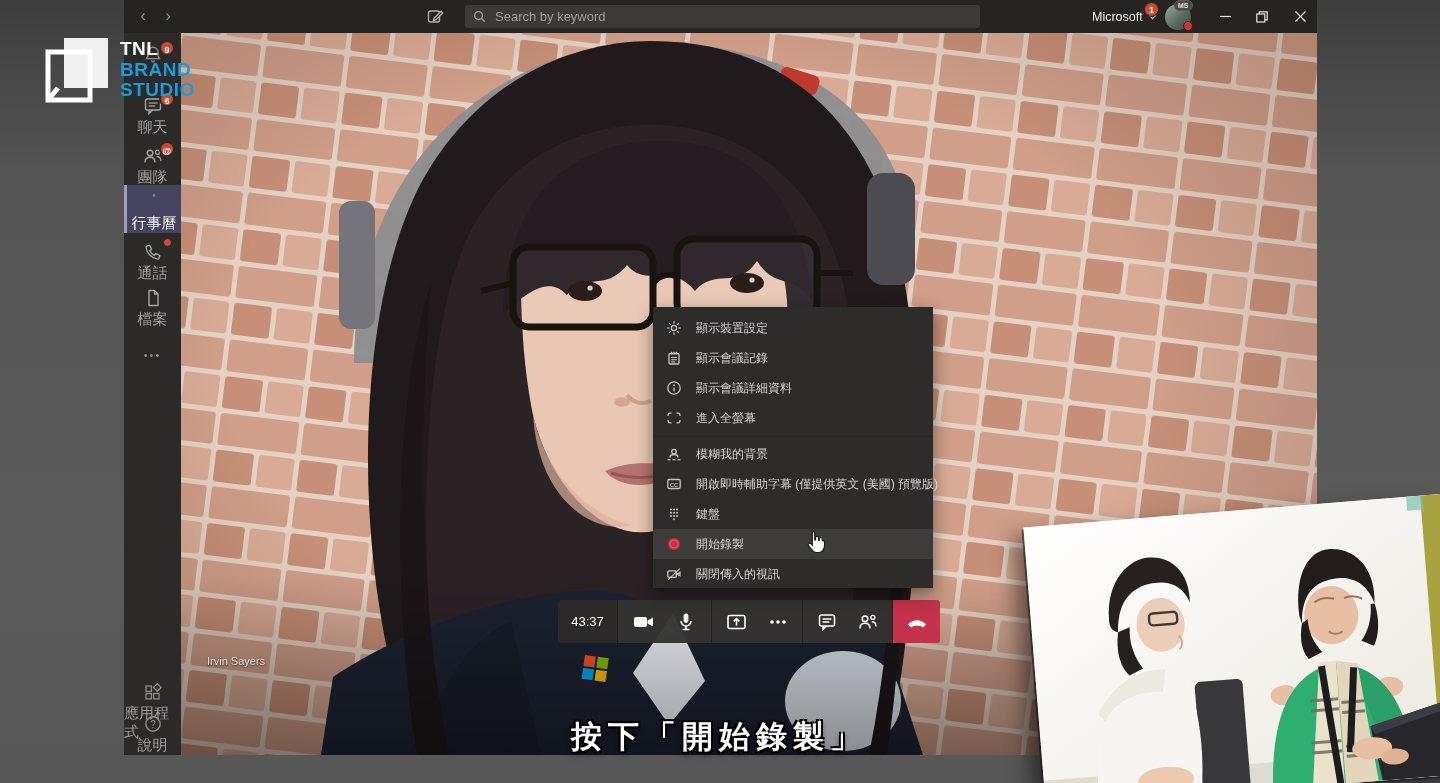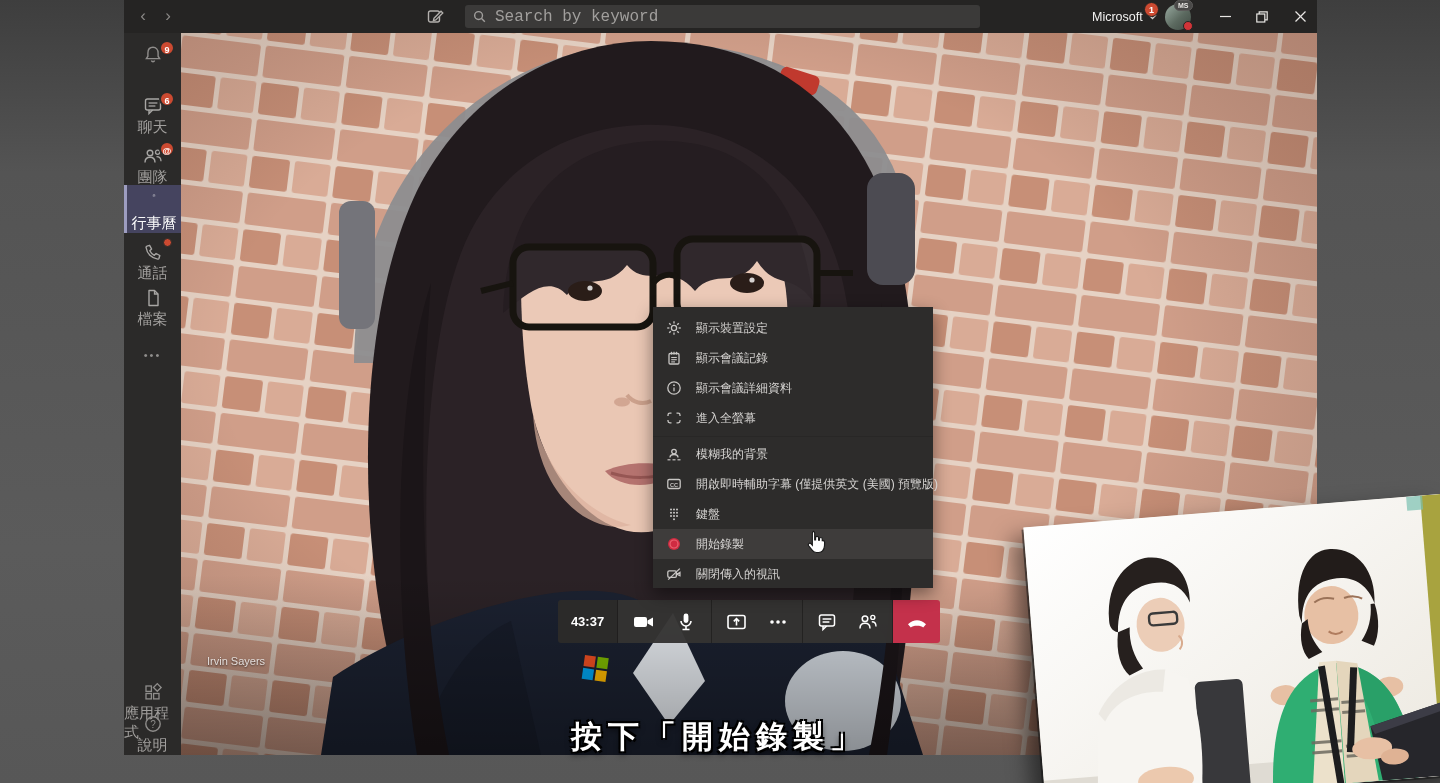--- a/index.html
+++ b/index.html
@@ -10,21 +10,21 @@
 
   
   .teams-window{position:absolute;left:124px;top:0;width:1193px;height:755px;background:#1f1e1d;}
 
   
   .titlebar{position:absolute;left:0;top:0;width:100%;height:33px;background:#252423;}
   .navbtn{position:absolute;top:4px;width:22px;height:24px;color:#8a8886;font-size:17px;line-height:24px;text-align:center;cursor:default;}
   .tb-ico{position:absolute;top:8px;}
   .searchbox{position:absolute;left:341px;top:5px;width:515px;height:23px;background:#3b3a39;border-radius:3px;display:flex;align-items:center;padding:0 8px;}
   .searchbox svg{flex:0 0 auto;margin-right:7px;}
-  .searchbox input{flex:1;background:transparent;border:none;outline:none;color:#fca5a5;font-size:16px;font-family:Liberation Mono, monospace;}
+  .searchbox input{flex:1;background:transparent;border:none;outline:none;color:#fca5a5;font-size:13px;font-family:Liberation Sans, sans-serif;}
   .searchbox input::placeholder{color:#a19f9d;}
   .account{position:absolute;top:0;left:968px;height:33px;display:flex;align-items:center;color:#f3f2f1;font-size:12.5px;}
   .acct-badge{position:absolute;left:1020px;top:2px;width:15px;height:15px;border-radius:50%;background:#cc4a31;color:#fff;font-size:9px;font-weight:bold;line-height:15px;text-align:center;border:1px solid #252423;}
   .avatar{position:absolute;left:1041px;top:4px;width:26px;height:26px;border-radius:50%;background:linear-gradient(135deg,#8fa096 10%,#5c6a60 55%,#3f4a43 100%);}
   .avatar .dot{position:absolute;right:-2px;bottom:-1px;width:10px;height:10px;border-radius:50%;background:#d13438;border:1.5px solid #252423;}
   .avatar .pill{position:absolute;left:9px;top:-4px;background:#4a4948;border:1px solid #5c5b5a;color:#e8e6e3;font-size:7px;font-weight:bold;border-radius:6px;padding:0 3px;line-height:9px;}
   .winctl{position:absolute;top:0;width:34px;height:33px;display:flex;align-items:center;justify-content:center;}
 
   
   .sidebar{position:absolute;left:0;top:33px;width:57px;height:722px;background:#2b2a29;}
@@ -43,21 +43,21 @@
   
   .ctxmenu{position:absolute;left:472px;top:274px;width:280px;height:281px;background:#2d2c2b;box-shadow:0 6px 16px rgba(0,0,0,.45);z-index:5;}
   .menurow{position:relative;height:30px;display:flex;align-items:center;padding-left:13px;color:#d6d4d2;font-size:12px;white-space:nowrap;cursor:default;}
   .menurow svg{flex:0 0 16px;margin-right:14px;}
   .menurow.hl{background:#3e3c3b;}
   .menu-sep{height:1px;margin:3px 0 2px 0;background:#1d1c1b;border-bottom:1px solid rgba(255,255,255,.05);}
   .gpad{padding-top:6px;}
 
   
   .callbar{position:absolute;left:377px;top:567px;width:382px;height:43px;display:flex;border-radius:3px;overflow:hidden;z-index:4;}
-  .cb-seg{height:100%;display:flex;align-items:center;justify-content:space-evenly;background:rgba(52,51,50,.96);border-right:1px solid rgba(25,24,23,.6);font-weight:bold;}
+  .cb-seg{height:100%;display:flex;align-items:center;justify-content:space-evenly;background:rgba(52,51,50,.96);border-right:1px solid rgba(25,24,23,.6);}
   .cb-timer{width:60px;background:rgba(44,43,42,.96);color:#fff;font-size:13px;justify-content:center;}
   .cb-a{width:94px;}.cb-b{width:91px;}.cb-c{width:90px;}
   .cb-hang{width:47px;background:#c4314b;border-right:none;justify-content:center;cursor:default;}
   .cbbtn{display:flex;align-items:center;justify-content:center;width:34px;height:100%;cursor:default;}
 
   
   .cursor{position:absolute;left:622px;top:496px;z-index:9;}
 
   
   .pip{position:absolute;left:1022px;top:494px;width:418px;height:281px;transform:rotate(-4.6deg);transform-origin:100% 0;overflow:hidden;background:#f2efe9;box-shadow:-12px 10px 22px rgba(0,0,0,.5),-2px 2px 0 rgba(35,35,35,.55);z-index:6;}
@@ -518,14 +518,26 @@
 
       <path d="M330 226 L418 204 L418 281 L338 281 Z" fill="#26262b"></path>
       <path d="M330 226 L418 204 L418 212 L334 234 Z" fill="#3c3c46"></path>
       <ellipse cx="330" cy="248" rx="20" ry="11" fill="#e7c0a4"></ellipse>
       <ellipse cx="352" cy="258" rx="14" ry="8" fill="#dfb294"></ellipse>
     </svg>
   </div>
 
   <div class="caption">按下「開始錄製」</div>
 
+  <div class="watermark">
+    <svg width="66" height="68" viewBox="0 0 66 68">
+      <rect x="20" y="2" width="44" height="50" fill="#ffffff" opacity="0.92"></rect>
+      <rect x="4" y="16" width="42" height="48" fill="none" stroke="#ffffff" stroke-width="5"></rect>
+      <path d="M4 64 L14 52" stroke="#ffffff" stroke-width="5"></path>
+    </svg>
+    <div class="wm-text">
+      <div>TNL</div>
+      <div class="blue">BRAND</div>
+      <div class="blue">STUDIO</div>
+    </div>
+  </div>
 
 </div>
 
 </body></html>

